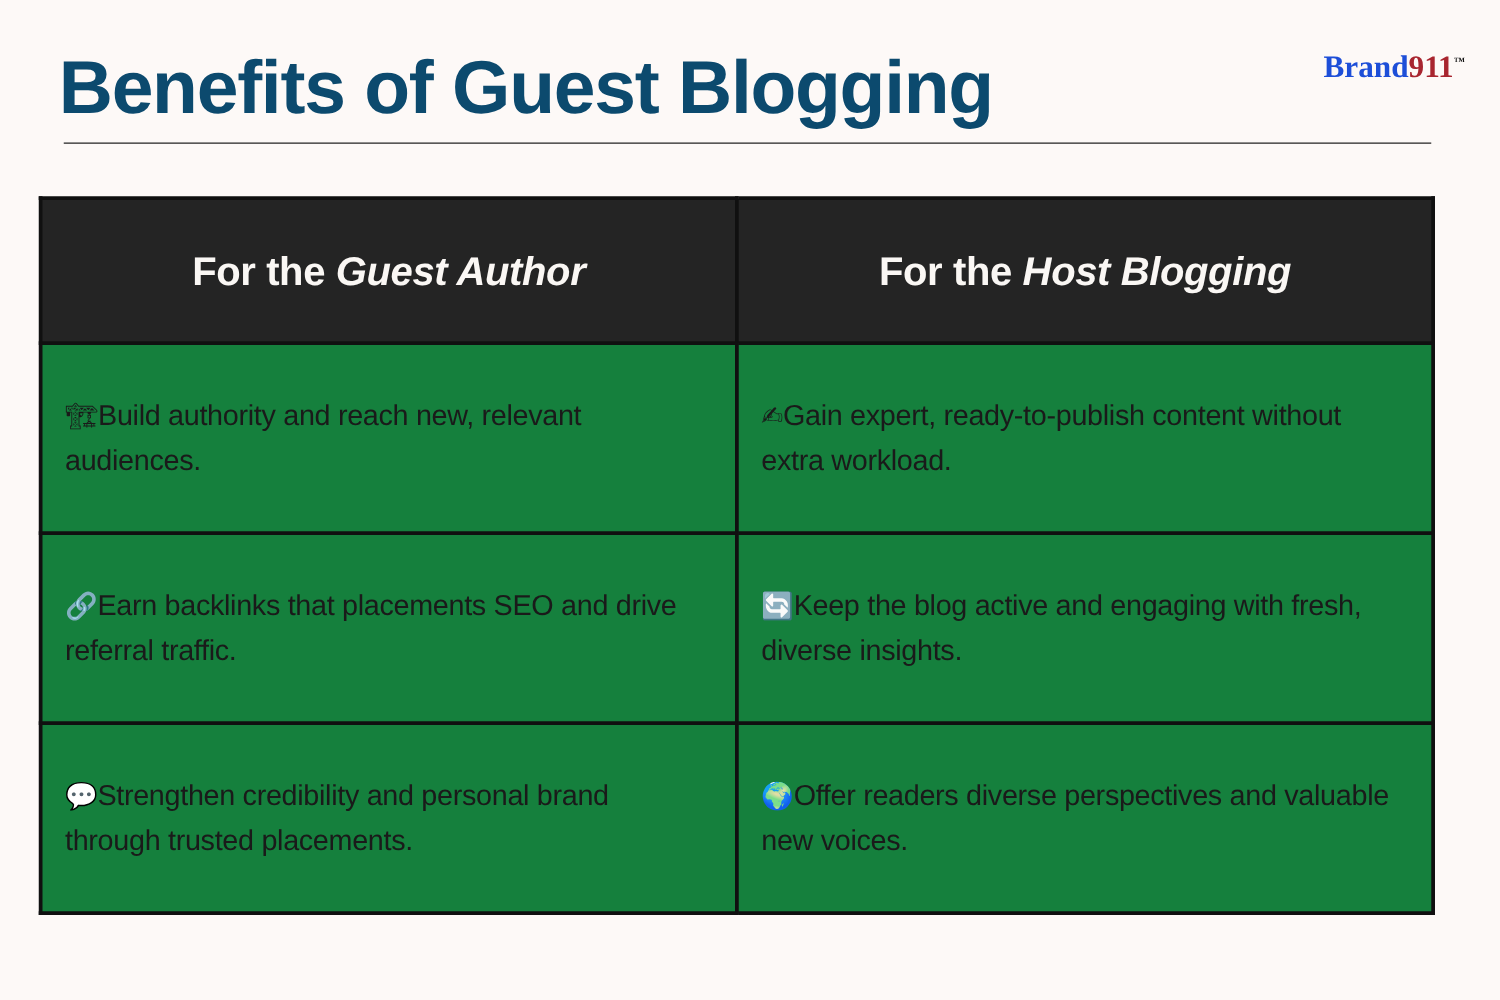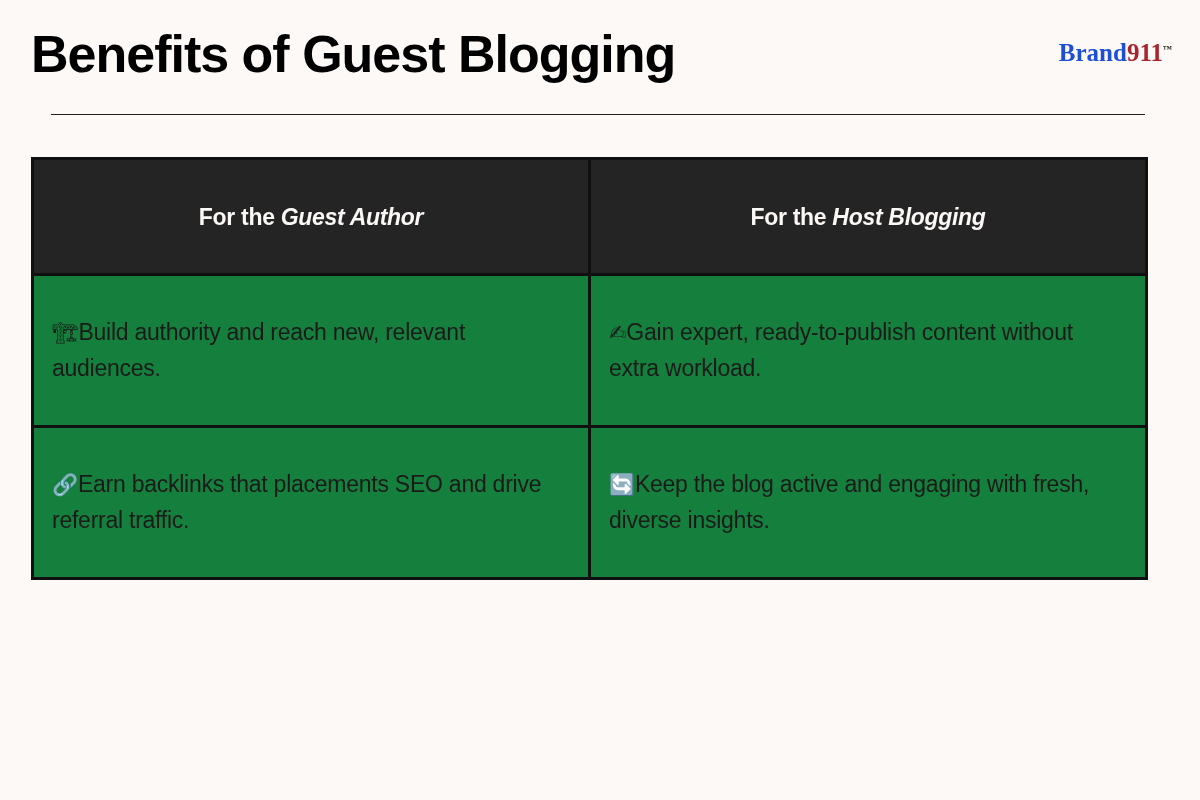--- a/index.html
+++ b/index.html
@@ -29,27 +29,27 @@
     left: 0;
     top: 0;
     width: 1200px;
     height: 116px;
   }
 
   .page-title {
     position: absolute;
     left: 31px;
     top: 22px;
-    margin: 0;
+    margin: 16px;
     font-family: "Liberation Sans", "DejaVu Sans", sans-serif;
-    font-size: 52px;
+    font-size: 60px;
     line-height: 64px;
     font-weight: 700;
     letter-spacing: -1.0px;
-    color: #000000;
+    color: #0c4a6e;
   }
 
   .logo {
     position: absolute;
     right: 28px;
     top: 36px;
     font-family: "Liberation Serif", "DejaVu Serif", serif;
     font-size: 25px;
     font-weight: 700;
     line-height: 26px;
@@ -95,21 +95,21 @@
 
   .benefits-table th {
     background: #242424;
     height: 113px;
     text-align: center;
     padding: 0 16px;
   }
 
   .col-head {
     font-family: "Liberation Sans", "DejaVu Sans", sans-serif;
-    font-size: 23px;
+    font-size: 32px;
     line-height: 38px;
     font-weight: 700;
     color: #FAF7F4;
     letter-spacing: -0.3px;
     white-space: nowrap;
   }
   .col-head .em {
     font-style: italic;
     font-weight: 700;
   }
@@ -173,17 +173,25 @@
 
       <tr>
         <td>
           <span class="cell-text"><span class="cell-icon">🔗</span><span>Earn backlinks that placements SEO and drive referral traffic.</span></span>
         </td>
         <td>
           <span class="cell-text"><span class="cell-icon">🔄</span><span>Keep the blog active and engaging with fresh, diverse insights.</span></span>
         </td>
       </tr>
 
+      <tr>
+        <td>
+          <span class="cell-text"><span class="cell-icon">💬</span><span>Strengthen credibility and personal brand through trusted placements.</span></span>
+        </td>
+        <td>
+          <span class="cell-text"><span class="cell-icon">🌍</span><span>Offer readers diverse perspectives and valuable new voices.</span></span>
+        </td>
+      </tr>
 
     </tbody>
   </table>
 
 </div>
 
 </body></html>

